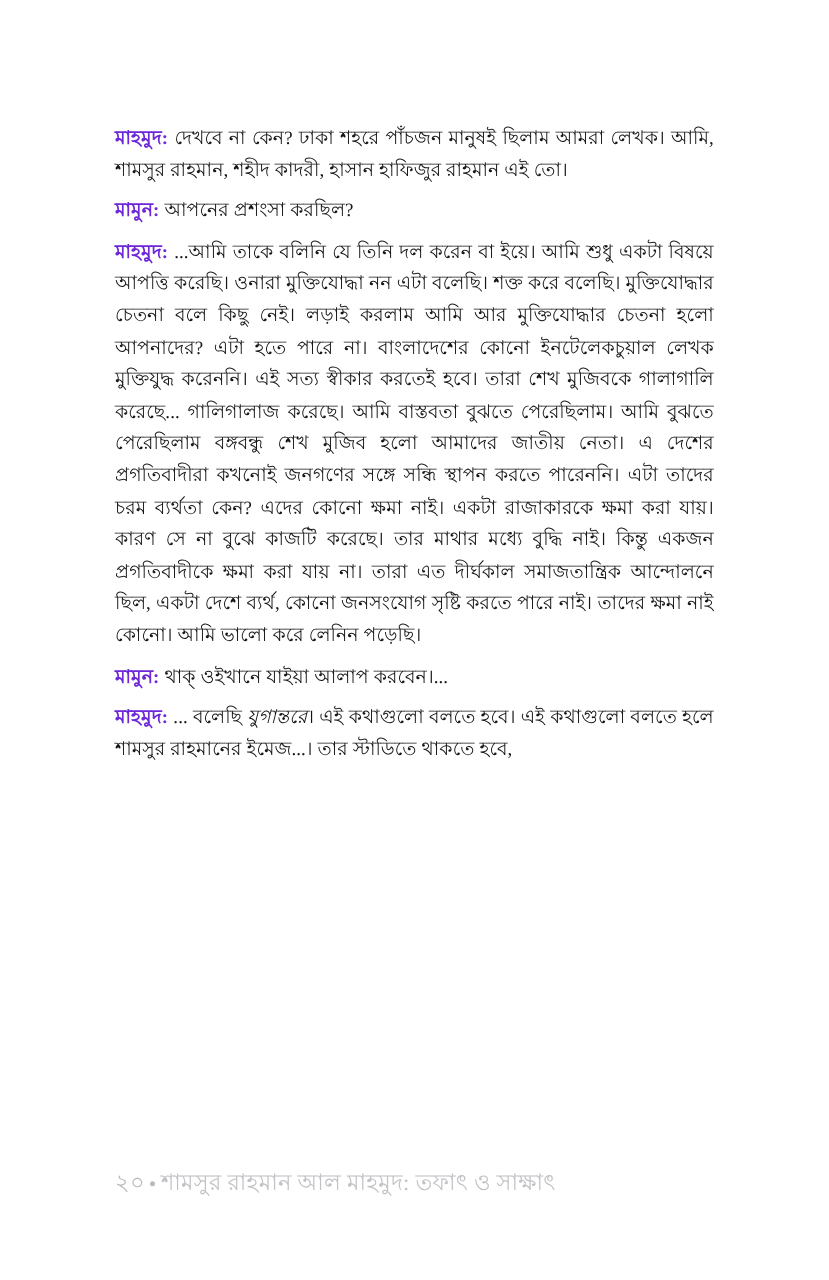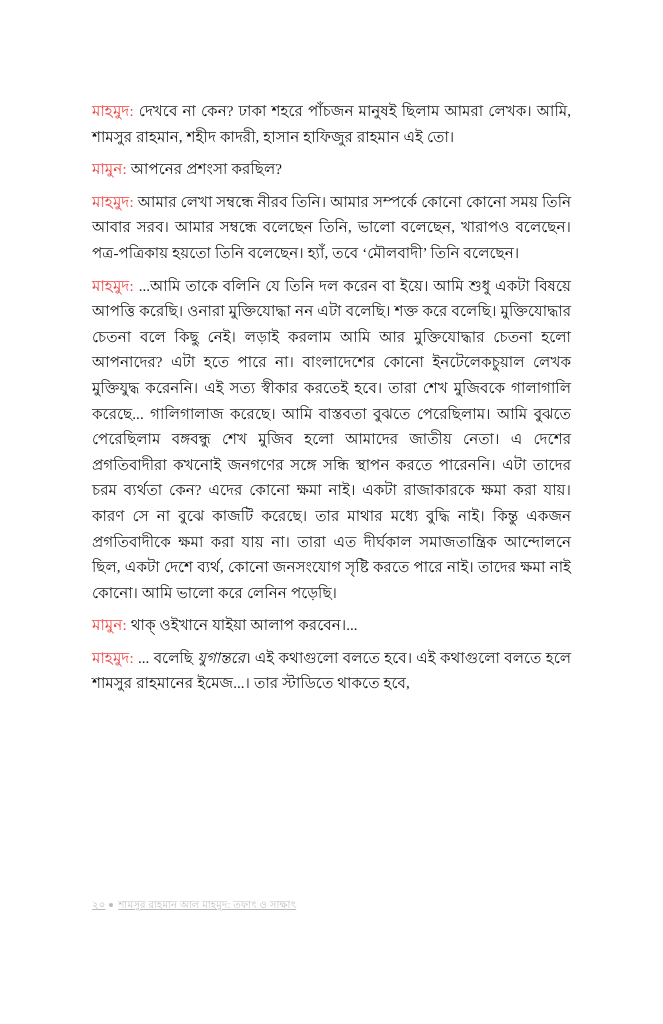--- a/index.html
+++ b/index.html
@@ -44,41 +44,40 @@
     word-spacing: 0.2px;
     color: #161616;
   }
 
   .para:last-of-type {
     margin-bottom: 13px;
   }
 
   
   .speaker {
-    font-weight: normal;
-    color: #ef4444;
+    font-weight: bold;
+    color: #6d28d9;
     letter-spacing: 0.1px;
   }
 
   .italic {
     font-style: italic;
   }
 
   
   .footer {
     position: absolute;
     left: 92px;
-    top: 897px;
+    top: 938px;
     width: 479px;
-    font-size: 10px;
+    font-size: 18px;
     line-height: 16px;
     color: #b9b9bd;
     letter-spacing: 0.2px;
     white-space: nowrap;
-    text-decoration: underline;
   }
 
   .footer .pagenum {
     color: #b9b9bd;
   }
 
   .footer .dot {
     display: inline-block;
     width: 4px;
     height: 4px;
@@ -102,23 +101,20 @@
     <p class="para">
       <span class="speaker">মাহমুদ:</span><span> দেখবে না কেন? ঢাকা শহরে পাঁচজন মানুষই ছিলাম আমরা লেখক। আমি, শামসুর রাহমান, শহীদ কাদরী, হাসান হাফিজুর রাহমান এই তো।</span>
     </p>
 
     <p class="para">
       <span class="speaker">মামুন:</span><span> আপনের প্রশংসা করছিল?</span>
     </p>
 
 
 
-    <p class="para">
-      <span class="speaker">মাহমুদ:</span><span> আমার লেখা সম্বন্ধে নীরব তিনি। আমার সম্পর্কে কোনো কোনো সময় তিনি আবার সরব। আমার সম্বন্ধে বলেছেন তিনি, ভালো বলেছেন, খারাপও বলেছেন। পত্র-পত্রিকায় হয়তো তিনি বলেছেন। হ্যাঁ, তবে ‘মৌলবাদী’ তিনি বলেছেন।</span>
-    </p>
 
 
     <p class="para">
       <span class="speaker">মাহমুদ:</span><span> ...আমি তাকে বলিনি যে তিনি দল করেন বা ইয়ে। আমি শুধু একটা বিষয়ে আপত্তি করেছি। ওনারা মুক্তিযোদ্ধা নন এটা বলেছি। শক্ত করে বলেছি। মুক্তিযোদ্ধার চেতনা বলে কিছু নেই। লড়াই করলাম আমি আর মুক্তিযোদ্ধার চেতনা হলো আপনাদের? এটা হতে পারে না। বাংলাদেশের কোনো ইনটেলেকচুয়াল লেখক মুক্তিযুদ্ধ করেননি। এই সত্য স্বীকার করতেই হবে। তারা শেখ মুজিবকে গালাগালি করেছে... গালিগালাজ করেছে। আমি বাস্তবতা বুঝতে পেরেছিলাম। আমি বুঝতে পেরেছিলাম বঙ্গবন্ধু শেখ মুজিব হলো আমাদের জাতীয় নেতা। এ দেশের প্রগতিবাদীরা কখনোই জনগণের সঙ্গে সন্ধি স্থাপন করতে পারেননি। এটা তাদের চরম ব্যর্থতা কেন? এদের কোনো ক্ষমা নাই। একটা রাজাকারকে ক্ষমা করা যায়। কারণ সে না বুঝে কাজটি করেছে। তার মাথার মধ্যে বুদ্ধি নাই। কিন্তু একজন প্রগতিবাদীকে ক্ষমা করা যায় না। তারা এত দীর্ঘকাল সমাজতান্ত্রিক আন্দোলনে ছিল, একটা দেশে ব্যর্থ, কোনো জনসংযোগ সৃষ্টি করতে পারে নাই। তাদের ক্ষমা নাই কোনো। আমি ভালো করে লেনিন পড়েছি।</span>
     </p>
 
     <p class="para">
       <span class="speaker">মামুন:</span><span> থাক্ ওইখানে যাইয়া আলাপ করবেন।...</span>
     </p>
 

